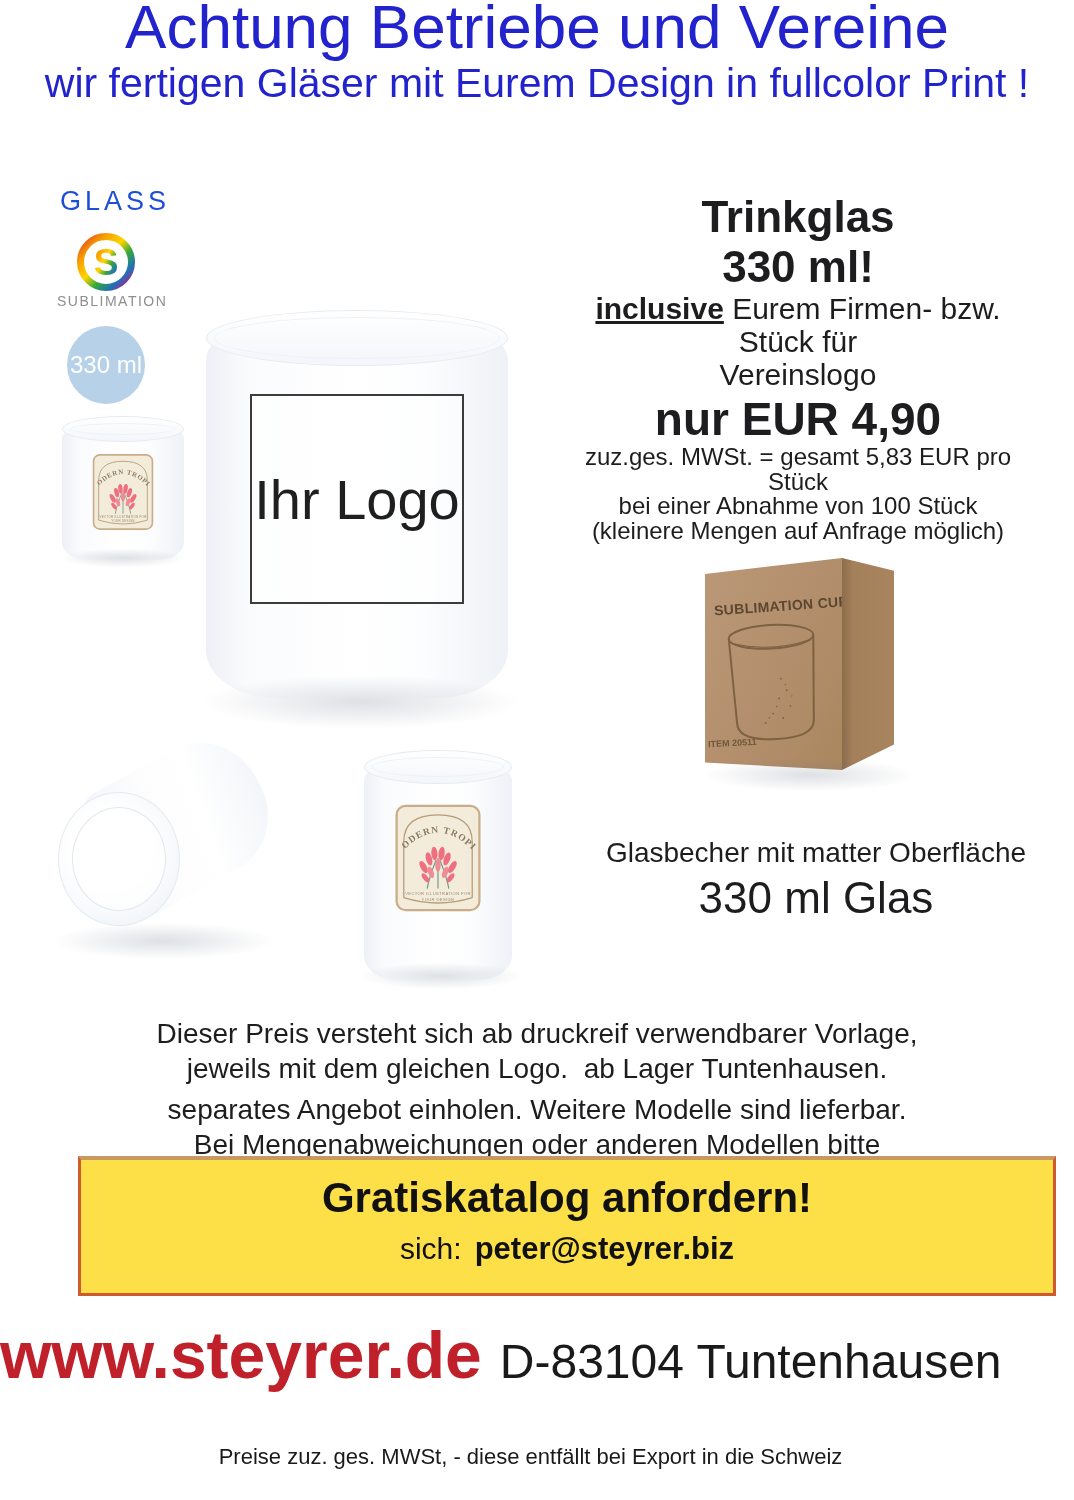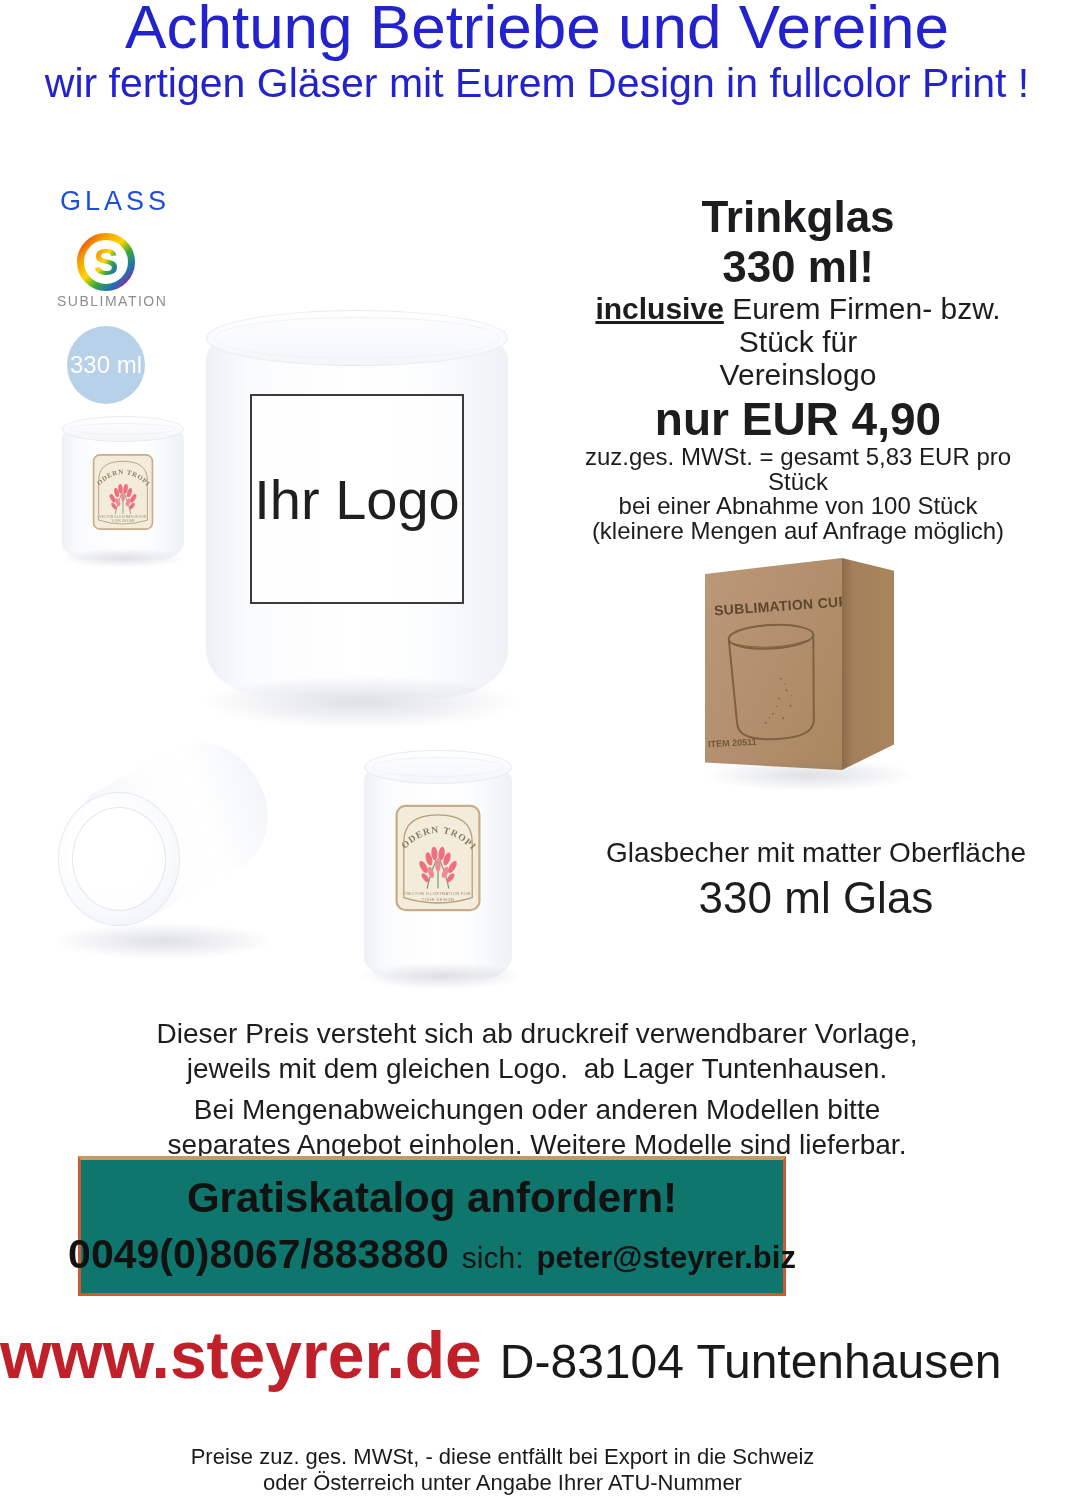--- a/index.html
+++ b/index.html
@@ -82,34 +82,34 @@
 
   
   .desc{left:560px;top:836px;width:512px;text-align:center;}
   .desc .d1{font-size:28px;line-height:33px;}
   .desc .d2{font-size:27px;line-height:32px;}
   .desc .d3{font-size:44px;line-height:50px;margin-top:4px;}
   .terms{left:87px;top:1016px;width:900px;text-align:center;font-size:28px;line-height:35px;}
   .terms .gap{height:6px;}
 
   
-  .cta{left:78px;top:1156px;width:708px;height:140px;background:#0f766e;box-sizing:border-box;
+  .cta{left:78px;top:1156px;width:978px;height:140px;background:#fde047;box-sizing:border-box;
        border-top:4px solid #c89a62;border-left:3px solid #cf5a30;border-right:3px solid #cf5a30;border-bottom:3px solid #cf5a30;}
   .cta-h{margin-top:14px;text-align:center;font-size:42px;font-weight:bold;color:#111111;}
   .cta-row{margin-top:9px;display:flex;justify-content:center;align-items:baseline;gap:13px;color:#111111;}
   .cta-phone{font-size:41px;font-weight:bold;}
   .cta-oder{font-size:30px;}
   .cta-mail{font-size:31px;font-weight:bold;}
 
   
   .f-row{left:0;top:1322px;width:1074px;display:flex;justify-content:flex-start;align-items:baseline;gap:18px;white-space:nowrap;}
   .f-web{font-size:66px;font-weight:bold;color:#c0202a;line-height:1;}
   .f-city{font-size:48px;color:#1a1a1a;line-height:1;}
   .f-street{left:0;top:1392px;width:1074px;text-align:center;font-size:36px;color:#1a1a1a;}
-  .f-notes{left:0;top:1444px;width:1005px;text-align:center;font-size:22px;line-height:26px;color:#1a1a1a;}
+  .f-notes{left:0;top:1444px;width:1005px;text-align:center;font-size:22px;line-height:26px;color:#1a1a1a;padding-left:28px;}
 </style>
 </head>
 <body>
 
 <svg width="0" height="0" style="position:absolute" aria-hidden="true">
   <defs>
       <path id="lblArc" d="M13,52 Q50,16 87,52"></path>
     </defs>
 </svg>
 
@@ -256,35 +256,33 @@
 
   <div class="abs desc">
     <div class="d1">Glasbecher mit matter Oberfläche</div>
     <div class="d3">330 ml Glas</div>
   </div>
 
   <div class="abs terms">
     <div>Dieser Preis versteht sich ab druckreif verwendbarer Vorlage,</div>
     <div>jeweils mit dem gleichen Logo.&nbsp; ab Lager Tuntenhausen.</div>
     <div class="gap"></div>
+    <div>separates Angebot einholen. Weitere Modelle sind lieferbar.</div>
     <div>Bei Mengenabweichungen oder anderen Modellen bitte</div>
-    <div>separates Angebot einholen. Weitere Modelle sind lieferbar.</div>
   </div>
 
   <div class="abs cta">
     <div class="cta-h">Gratiskatalog anfordern!</div>
     <div class="cta-row">
-      <span class="cta-phone">0049(0)8067/883880</span>
       <span class="cta-oder">sich:</span>
       <span class="cta-mail">peter@steyrer.biz</span>
     </div>
   </div>
 
   <div class="abs f-row">
     <span class="f-web">www.steyrer.de</span>
     <span class="f-city">D-83104 Tuntenhausen</span>
   </div>
   <div class="abs f-notes">
     <div>Preise zuz. ges. MWSt, - diese entfällt bei Export in die Schweiz</div>
-    <div>oder Österreich unter Angabe Ihrer ATU-Nummer</div>
   </div>
 
 </div>
 
 </body></html>

